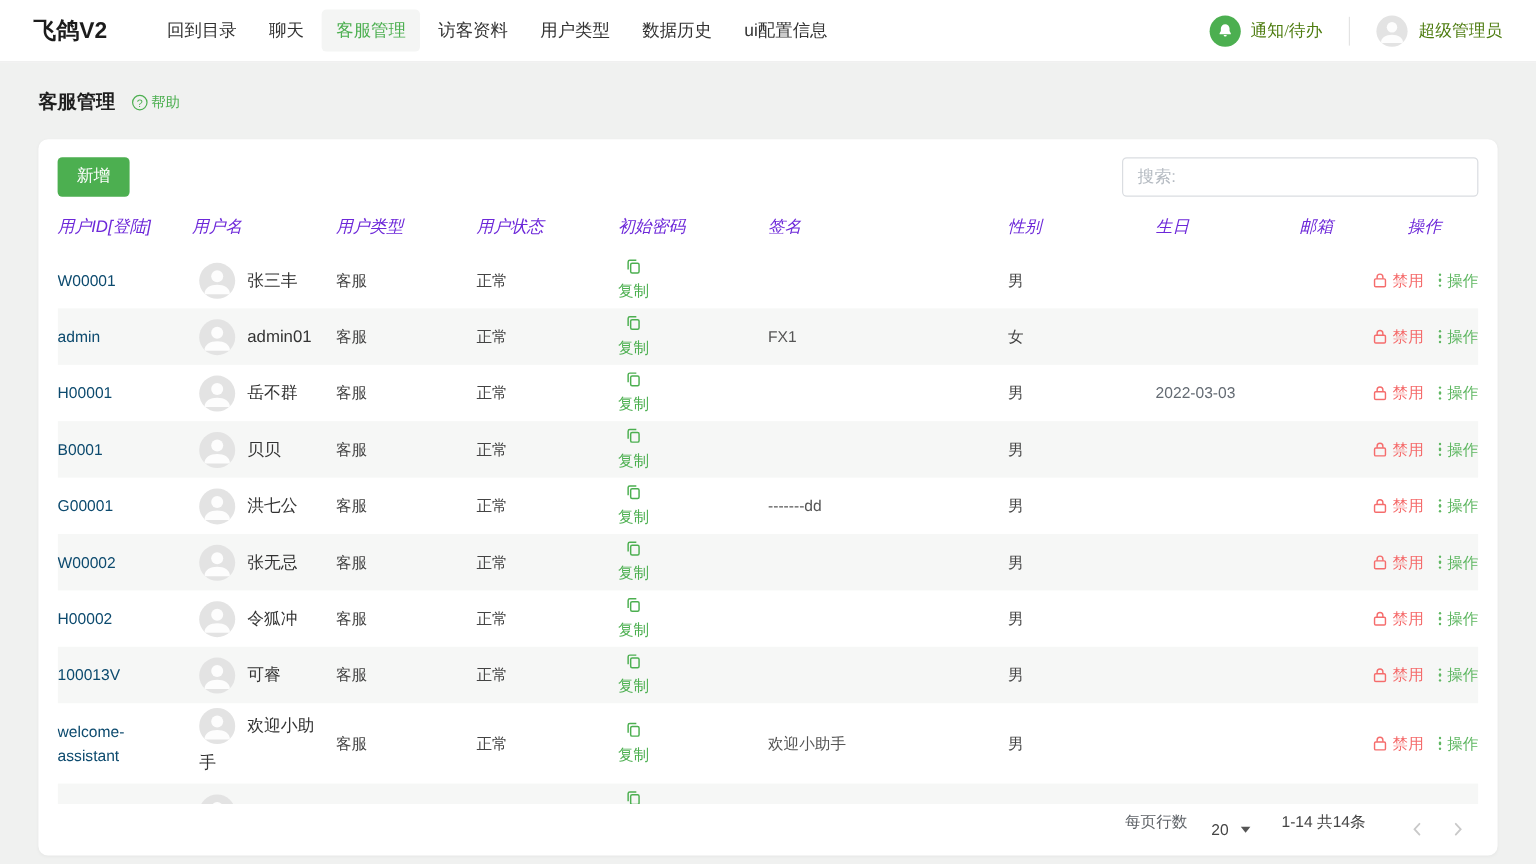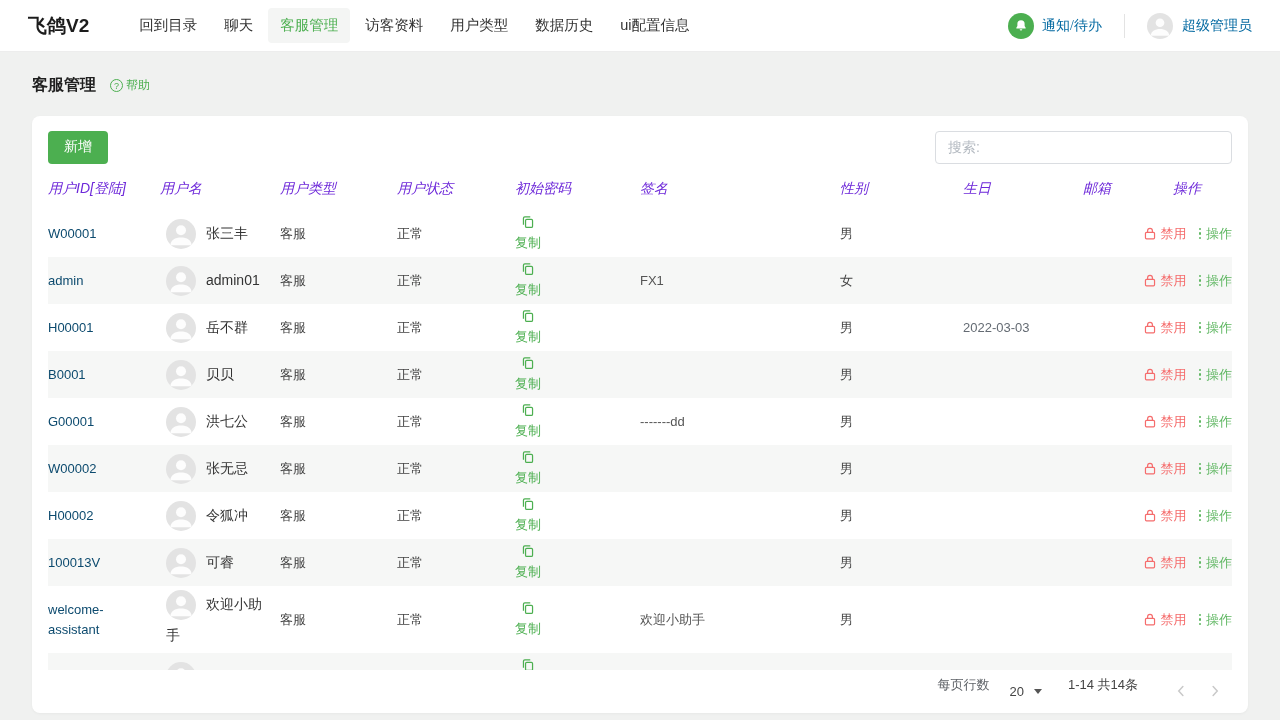--- a/index.html
+++ b/index.html
@@ -10,21 +10,21 @@
   .navbar { height:52px; background:#fff; display:flex; align-items:center;
     padding:0 28px; border-bottom:1px solid #ededed; }
   .brand { font-size:19px; font-weight:bold; color:#1c1c1c; margin-right:38px; }
   .nav-items { display:flex; align-items:center; gap:3px; flex:1; }
   .nav-item { font-size:14.5px; color:#333; padding:8px 12px; border-radius:4px; cursor:pointer; }
   .nav-item.active { color:#4caf50; background:#f4f5f4; }
   .nav-right { display:flex; align-items:center; }
   .notify { display:flex; align-items:center; gap:8px; cursor:pointer; }
   .bell-circle { width:26px; height:26px; border-radius:50%; background:#4caf50;
     display:flex; align-items:center; justify-content:center; }
-  .nav-right .txt { font-size:14px; color:#0369a1;font-family:Liberation Serif, serif; }
+  .nav-right .txt { font-size:14px; color:#4d7c0f;font-family:Liberation Serif, serif; }
   .vdivider { width:1px; height:24px; background:#e3e3e3; margin:0 22px; }
   .userchip { display:flex; align-items:center; gap:9px; cursor:pointer; }
   .avatar { width:26px; height:26px; border-radius:50%; background:#e3e3e3; overflow:hidden;
     display:inline-block; vertical-align:middle; flex:0 0 auto; }
   .avatar svg { display:block; }
 
   
   .main { padding:0 32px; }
   .page-head { display:flex; align-items:center; gap:14px; margin-top:23px; }
   .page-title { font-size:16px; font-weight:bold; color:#1f1f1f; }

